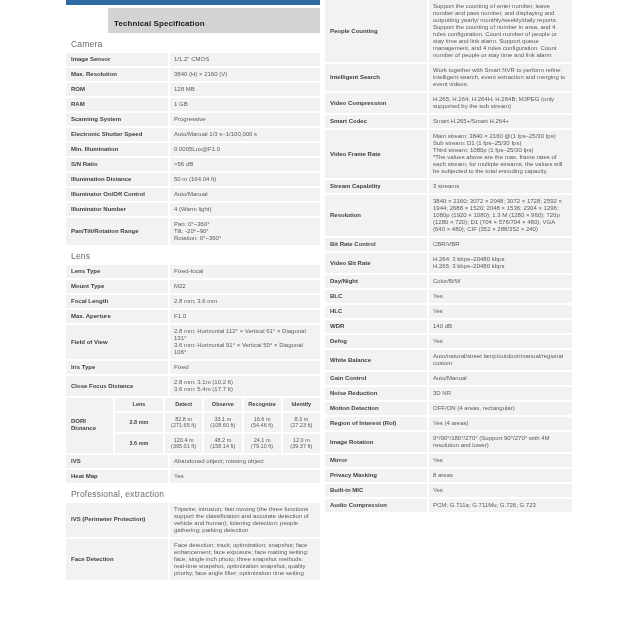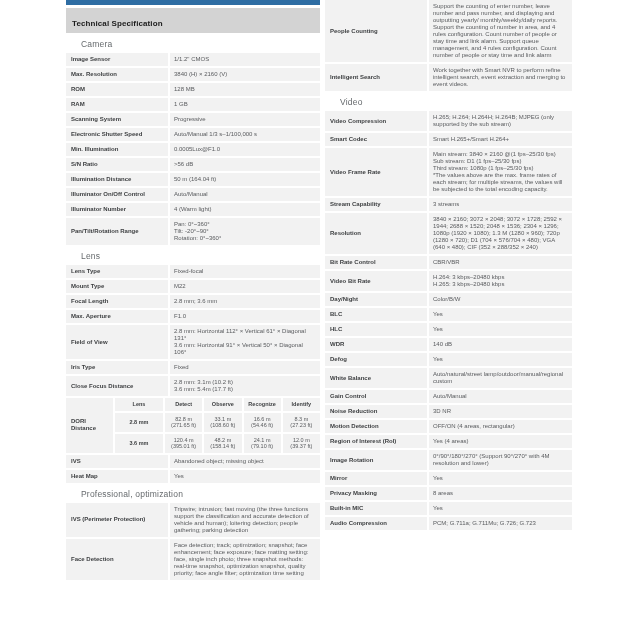--- a/index.html
+++ b/index.html
@@ -21,32 +21,33 @@
 
   .accent-bar {
     height: 5px;
     background: var(--accent, #2e6da3);
     margin-bottom: 3px;
   }
   .title-bar {
     background: var(--headerbg, #d3d3d3);
     padding: 4px 6px 3px 6px;
     margin-bottom: 2px;
+    margin-left: 42px;
   }
   .title-bar span {
     font-size: 8px;
     font-weight: bold;
     color: #1c1c1c;
     letter-spacing: .1px;
   }
   .section-title {
     font-size: 8.5px;
     font-weight: 400;
     color: #666a6d;
-    margin: 6px 0 4px 15px;
+    margin: 6px 0 4px 5px;
     letter-spacing: .2px;
   }
   .spec-row { display: flex; gap: 2px; margin-bottom: 2px; }
   .cell {
     background: var(--cellbg, #f2f2f2);
     display: flex;
     align-items: center;
   }
   .cell.label {
     flex: 0 0 94px;
@@ -300,21 +301,21 @@
           </div>
         </div>
         <div class="spec-row">
           <div class="cell label">
             <span>Heat Map</span>
           </div>
           <div class="cell value">
             <span>Yes</span>
           </div>
         </div>
-        <h2 class="section-title">Professional, optimization</h2>
+        <h2 class="section-title">Professional, extraction</h2>
         <div class="spec-row">
           <div class="cell label">
             <span>IVS (Perimeter Protection)</span>
           </div>
           <div class="cell value">
             <span>Tripwire; intrusion; fast moving (the three functions support the classification and accurate detection of vehicle and human); loitering detection; people gathering; parking detection</span>
           </div>
         </div>
         <div class="spec-row">
           <div class="cell label">
@@ -337,21 +338,20 @@
           </div>
         </div>
         <div class="spec-row">
           <div class="cell label">
             <span>Intelligent Search</span>
           </div>
           <div class="cell value">
             <span>Work together with Smart NVR to perform refine intelligent search, event extraction and merging to event videos.</span>
           </div>
         </div>
-        <h2 class="section-title">Video</h2>
         <div class="spec-row">
           <div class="cell label">
             <span>Video Compression</span>
           </div>
           <div class="cell value">
             <span>H.265; H.264; H.264H; H.264B; MJPEG (only supported by the sub stream)</span>
           </div>
         </div>
         <div class="spec-row">
           <div class="cell label">

